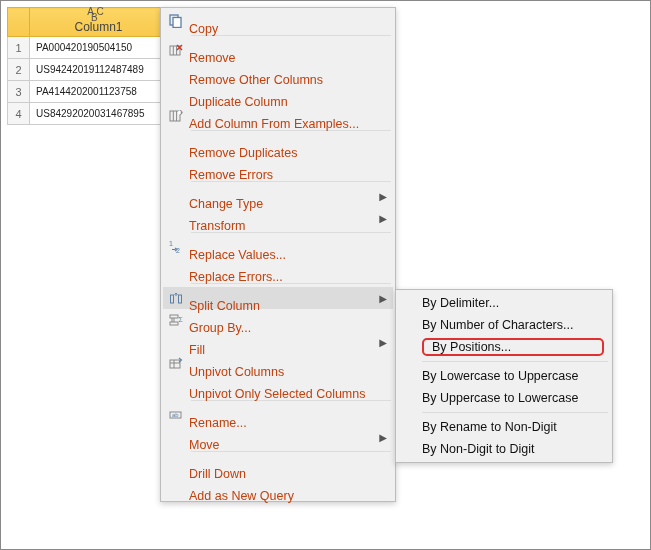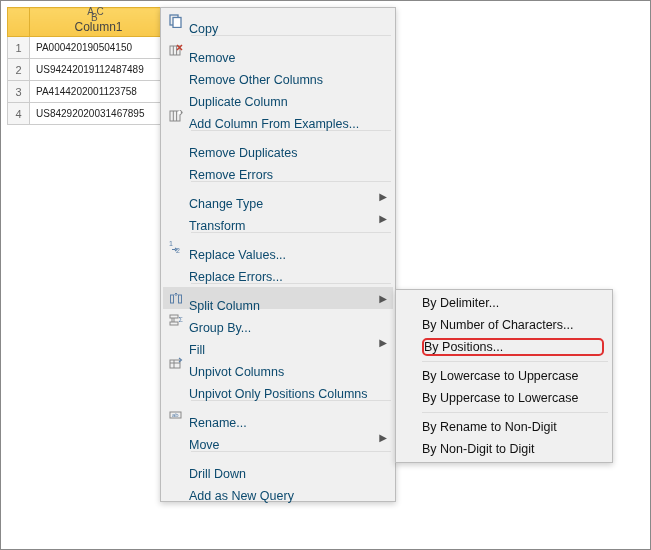--- a/index.html
+++ b/index.html
@@ -71,21 +71,21 @@
   }
   .menu-row.highlight { background: #dcdcdc; justify-content: space-between; }
   .menu-icon {
     width: 26px;
     display: flex;
     align-items: center;
     justify-content: center;
     color: #3f6fa3;
     font-size: 12px;
   }
-  .menu-label { flex: 1; font-size: 12.5px; color: #0c4a6e; margin-top: 16px; }
+  .menu-label { flex: 1; font-size: 12.5px; color: #c2410c; margin-top: 16px; }
   .menu-arrow {
     width: 14px;
     color: #555;
     font-size: 10px;
     text-align: right;
   }
   .menu-sep {
     height: 0;
     border-top: 1px solid #dcdcdc;
     margin: 3px 2px 3px 28px;
@@ -110,21 +110,21 @@
   .sub-ic { width: 24px; }
   .sub-label { flex: 1; font-size: 12.5px; color: #111; }
   .sub-sep {
     height: 0;
     border-top: 1px solid #dcdcdc;
     margin: 3px 2px 3px 24px;
   }
   .callout {
     border: 2.5px solid #e03030;
     border-radius: 5px;
-    padding: 0 0;
+    padding: 0 8px;
   }
   svg { display:block; }
 </style>
 </head>
 <body>
 
 <table class="grid">
   <tbody>
       <tr>
     <th class="corner"></th>
@@ -279,21 +279,21 @@
           <rect x="1" y="3" width="10" height="8" fill="none" stroke="#888"></rect>
           <line x1="1" y1="6" x2="11" y2="6" stroke="#888"></line>
           <line x1="5" y1="3" x2="5" y2="11" stroke="#888"></line>
           <path d="M10 1l2.5 2L10 5" fill="none" stroke="#5a7fa8" stroke-width="1.1"></path>
         </svg>
     </span>
     <span class="menu-label">Unpivot Columns</span>
   </div>
   <div class="menu-row">
     <span class="menu-icon"></span>
-    <span class="menu-label">Unpivot Only Positions Columns</span>
+    <span class="menu-label">Unpivot Only Selected Columns</span>
   </div>
 
   <div class="menu-sep"></div>
 
   <div class="menu-row">
     <span class="menu-icon">
       <svg width="14" height="14" viewBox="0 0 14 14">
           <rect x="1" y="4" width="11" height="6" fill="none" stroke="#888"></rect>
           <text x="3" y="9" font-size="6" fill="#5a7fa8">ab</text>
         </svg>

